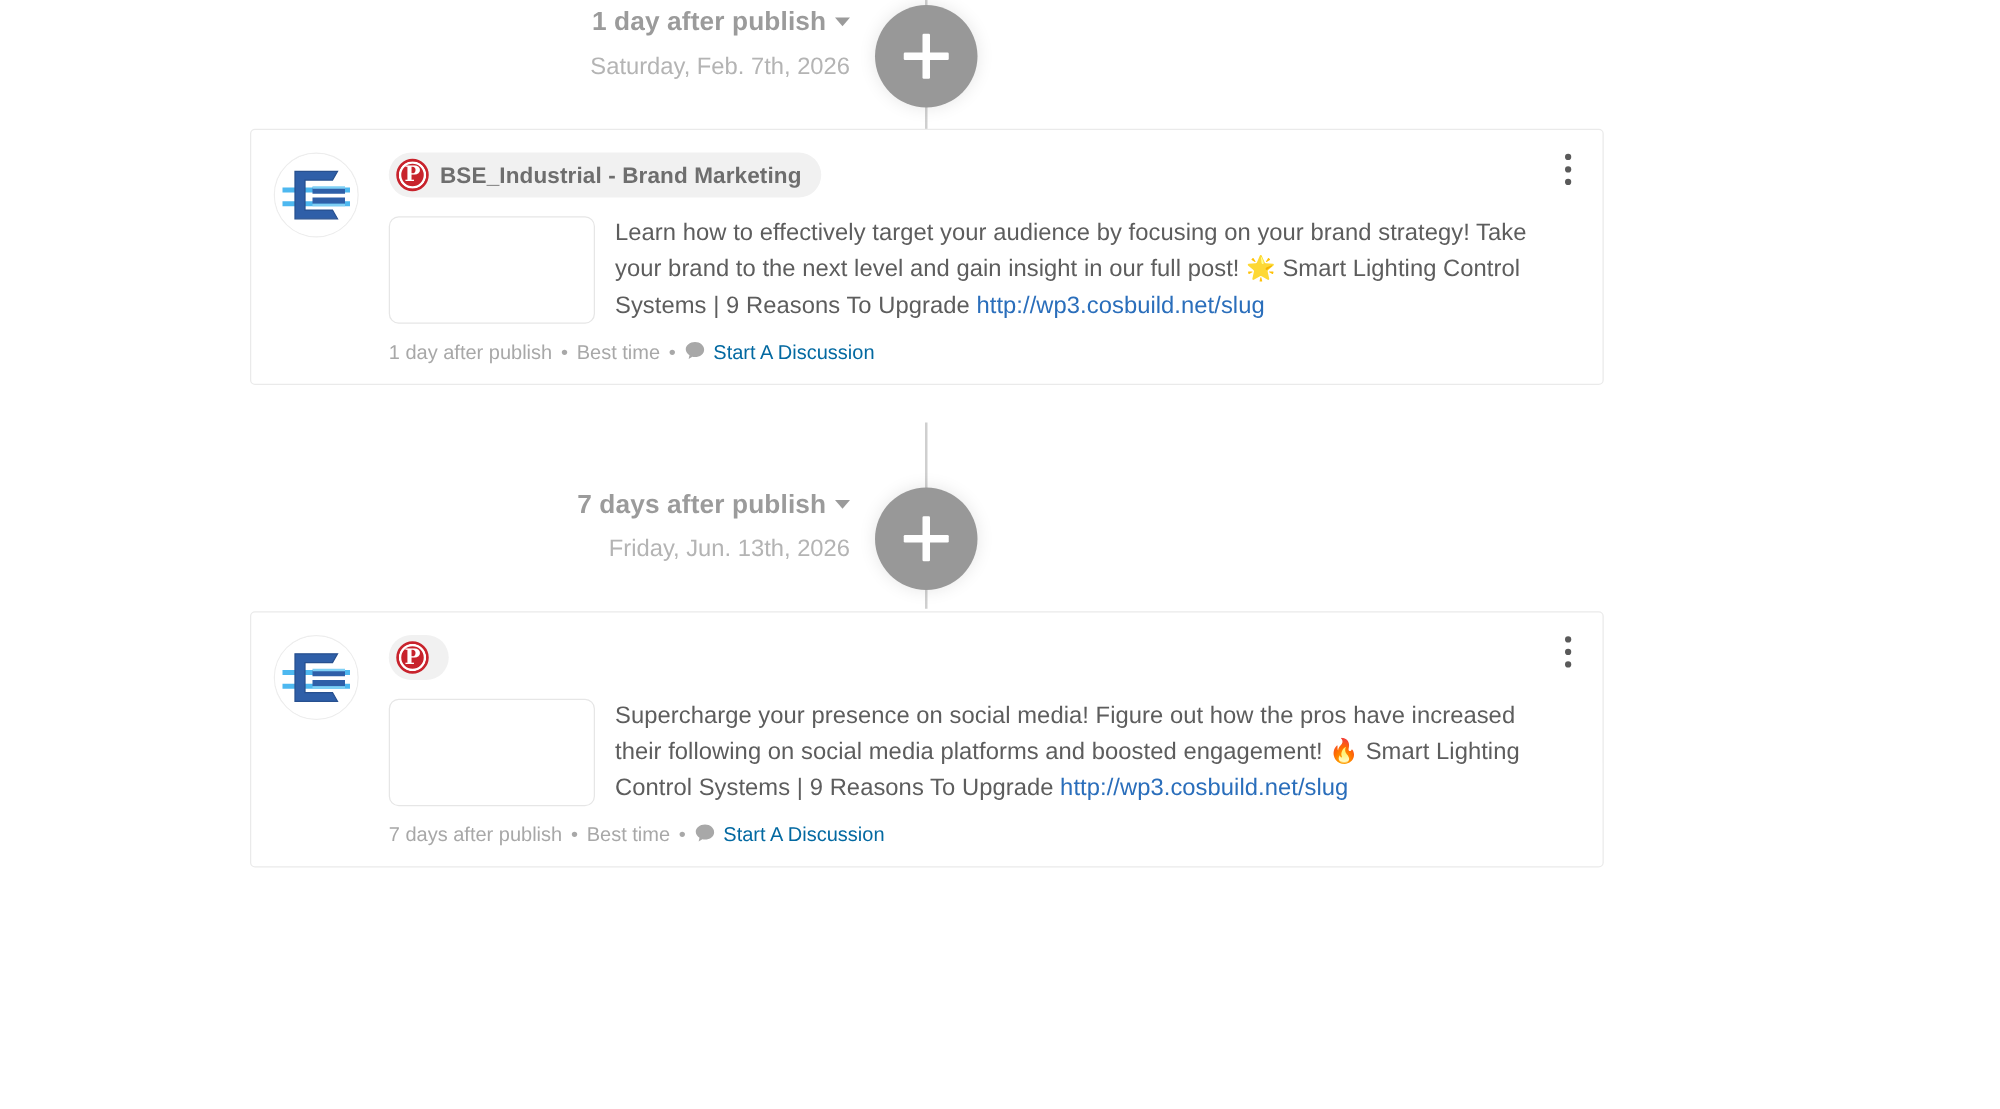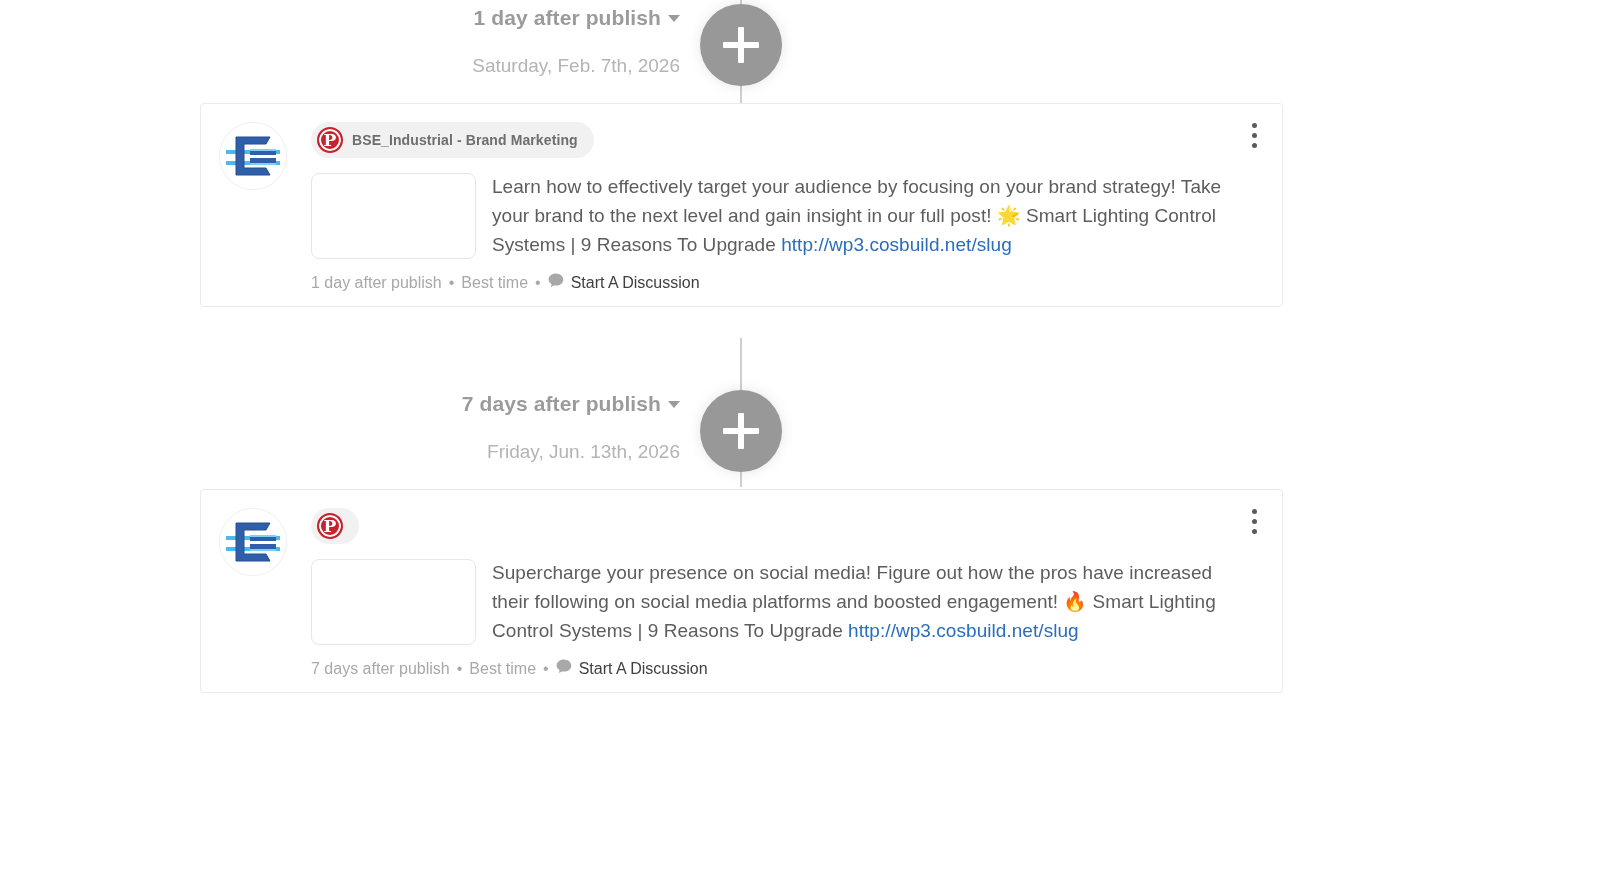--- a/index.html
+++ b/index.html
@@ -53,21 +53,21 @@
     margin-left: 7px;
     vertical-align: 3px;
     border-left: 6px solid transparent;
     border-right: 6px solid transparent;
     border-top: 7px solid #9b9b9b;
   }
   .slot-date {
     font-size: 19px;
     color: #b4b4b4;
     line-height: 28px;
-    margin-top: 20px;
+    margin-top: 8px;
     white-space: nowrap;
   }
   .plus-btn {
     position: absolute;
     left: 700px;
     width: 82px;
     height: 82px;
     border-radius: 50%;
     background: #989898;
     border: none;
@@ -131,21 +131,21 @@
     justify-content: center;
     color: #ffffff;
     font-size: 17px;
     font-weight: bold;
     font-family: "DejaVu Serif", serif;
     line-height: 1;
     border: 2px solid #c8232c;
     box-shadow: inset 0 0 0 2px #ffffff;
   }
   .acct-name {
-    font-size: 14px;
+    font-size: 18px;
     font-weight: bold;
     color: #6e6e6e;
     white-space: nowrap;
     letter-spacing: .1px;
   }
 
   .content-row {
     display: flex;
     align-items: center;
     margin-top: 14px;
@@ -175,21 +175,21 @@
     margin-top: 14px;
     font-size: 16px;
     color: #a8a8a8;
     display: flex;
     align-items: center;
     gap: 7px;
     white-space: nowrap;
   }
   .dot-sep { color: #a8a8a8; }
   .chat-icon { display: inline-block; vertical-align: -2px; }
-  .discussion-link { color: #404040; text-decoration: none; cursor: pointer; }
+  .discussion-link { color: #0369a1; text-decoration: none; cursor: pointer; }
 
   .kebab {
     position: absolute;
     right: 14px;
     top: 14px;
     width: 28px;
     height: 34px;
     cursor: pointer;
     display: flex;
     flex-direction: column;

